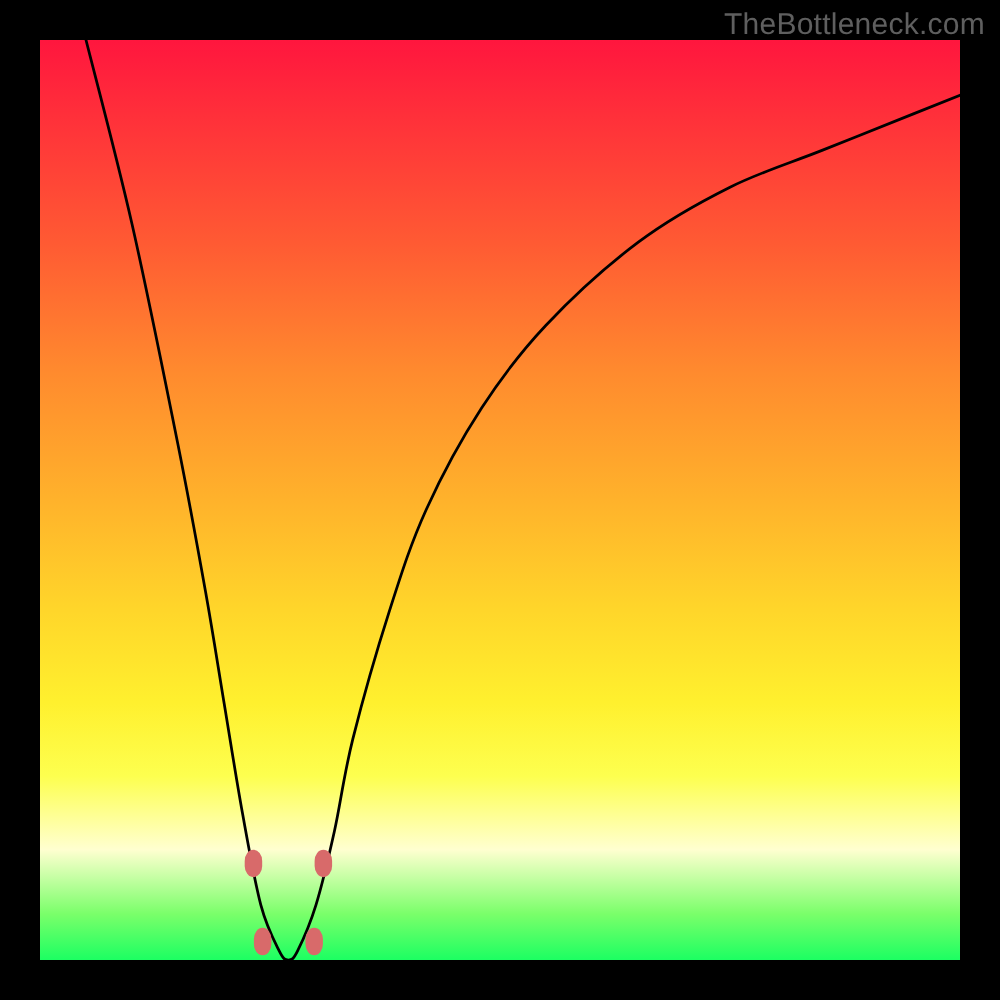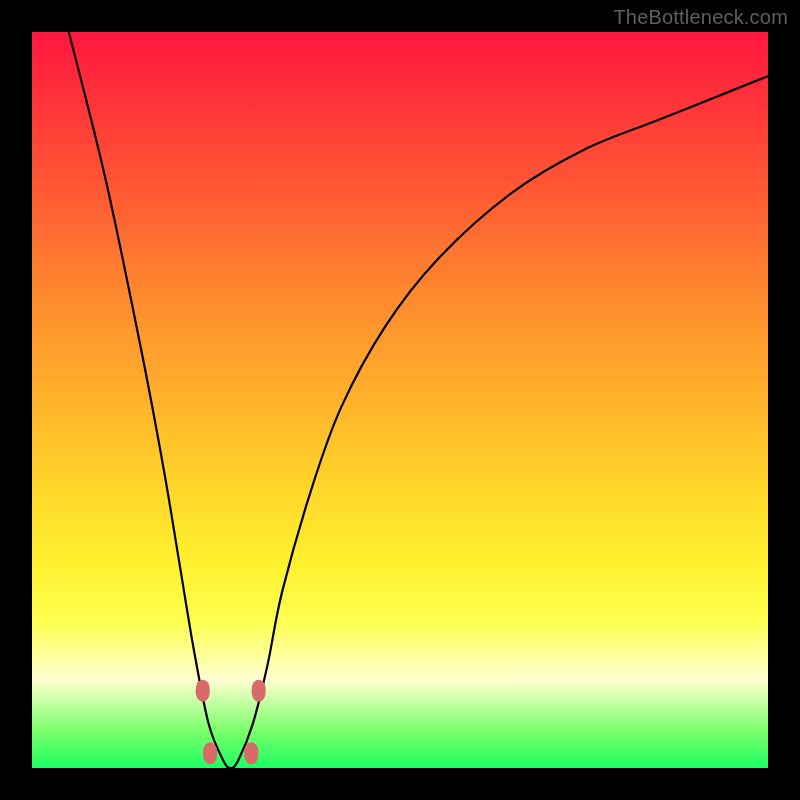--- a/index.html
+++ b/index.html
@@ -39,21 +39,21 @@
       #ffffd0 88%,
       #7aff6a 95%,
       #1cff62 100%
     );
   }
   .watermark {
     position: absolute;
     top: 6px;
     right: 12px;
     color: #5f5f5f;
-    font-size: 20px;
+    font-size: 24px;
     font-weight: 500;
     letter-spacing: 0.2px;
     user-select: none;
   }
   svg.curve {
     position: absolute;
     top: 0;
     left: 0;
     width: 736px;
     height: 736px;

